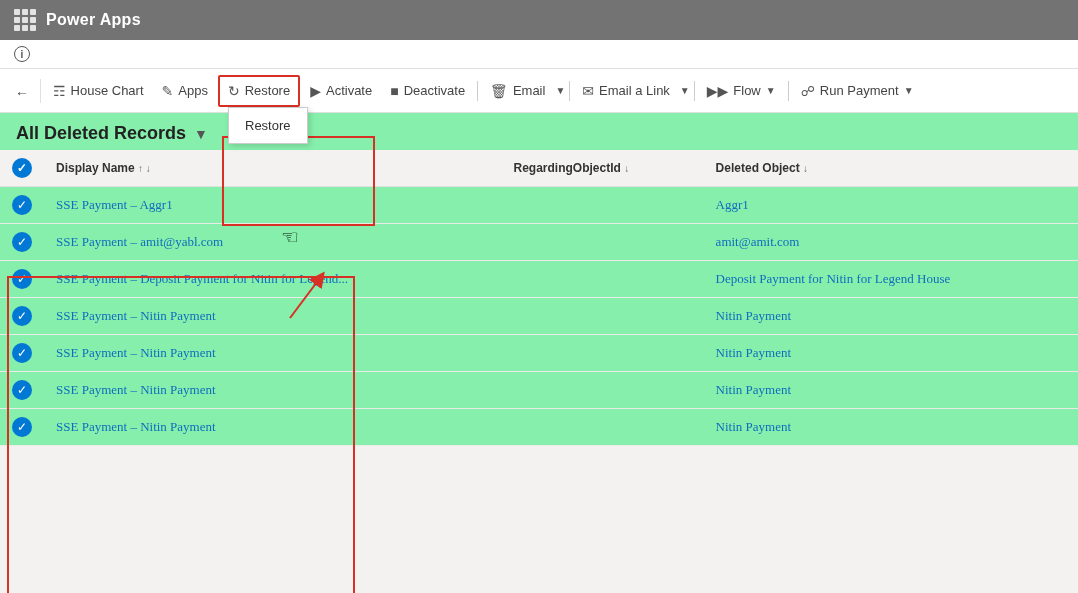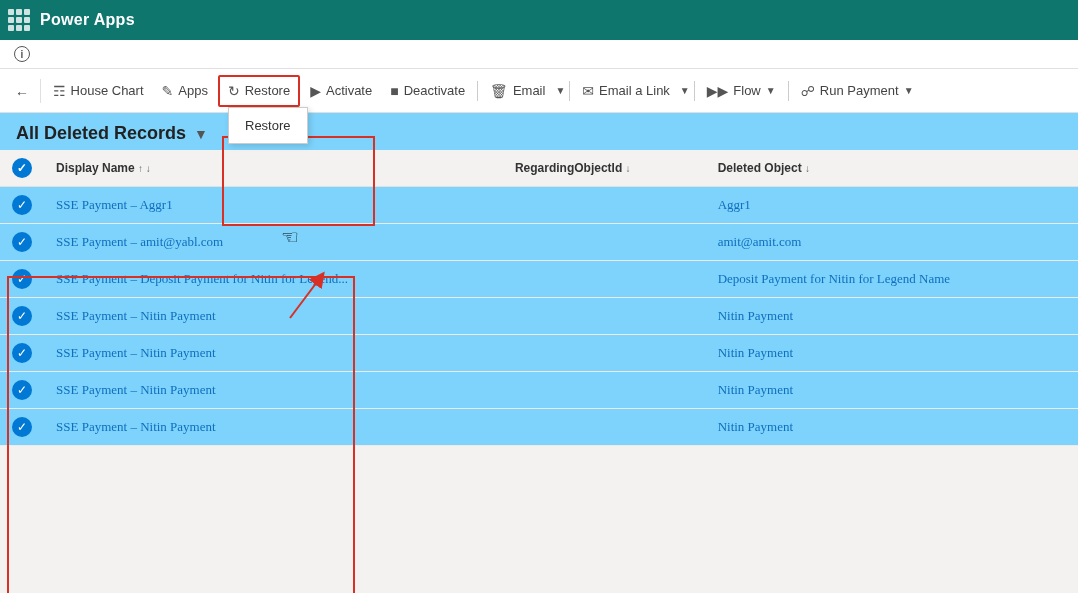--- a/index.html
+++ b/index.html
@@ -1,24 +1,24 @@
 <!DOCTYPE html>
 <html><head>
   <meta charset="utf-8">
   <style>
     * { box-sizing: border-box; margin: 0; padding: 0; }
     body { font-family: 'Segoe UI', sans-serif; font-size: 13px; background: #f3f2f1; width: 1078px; height: 593px; overflow: hidden; }
 
     
     .top-bar {
-      background: #0f766e;
+      background: #737373;
       height: 40px;
       display: flex;
       align-items: center;
-      padding: 0 8px;
+      padding: 0 14px;
       gap: 10px;
     }
     .top-bar-dots {
       display: grid;
       grid-template-columns: repeat(3,6px);
       grid-template-rows: repeat(3,6px);
       gap: 2px;
       cursor: pointer;
     }
     .top-bar-dots span {
@@ -314,21 +314,21 @@
     <span class="cmd-dropdown-arrow">▼</span>
   </button>
 
   <div class="restore-tooltip">
     <div class="restore-tooltip-item">Restore</div>
   </div>
 
   <div class="red-box-restore"></div>
 </div>
 
-<div class="main-wrapper" style="position:relative; background:#7dd3fc;">
+<div class="main-wrapper" style="position:relative; background:#86efac;">
 
   <div class="page-header">
     <span class="page-title">All Deleted Records</span>
     <span class="page-title-dropdown">▼</span>
   </div>
 
   <table class="data-table">
     <thead>
       <tr>
         <th class="check-col">
@@ -361,21 +361,21 @@
           <td><a class="link-cell">SSE Payment – amit@yabl.com</a></td>
           <td></td>
           <td><a class="link-cell">amit@amit.com</a></td>
         </tr>
         <tr>
           <td>
             <div class="checked-icon">✓</div>
           </td>
           <td><a class="link-cell">SSE Payment – Deposit Payment for Nitin for Legend...</a></td>
           <td></td>
-          <td><a class="link-cell">Deposit Payment for Nitin for Legend Name</a></td>
+          <td><a class="link-cell">Deposit Payment for Nitin for Legend House</a></td>
         </tr>
         <tr>
           <td>
             <div class="checked-icon">✓</div>
           </td>
           <td><a class="link-cell">SSE Payment – Nitin Payment</a></td>
           <td></td>
           <td><a class="link-cell">Nitin Payment</a></td>
         </tr>
         <tr>

